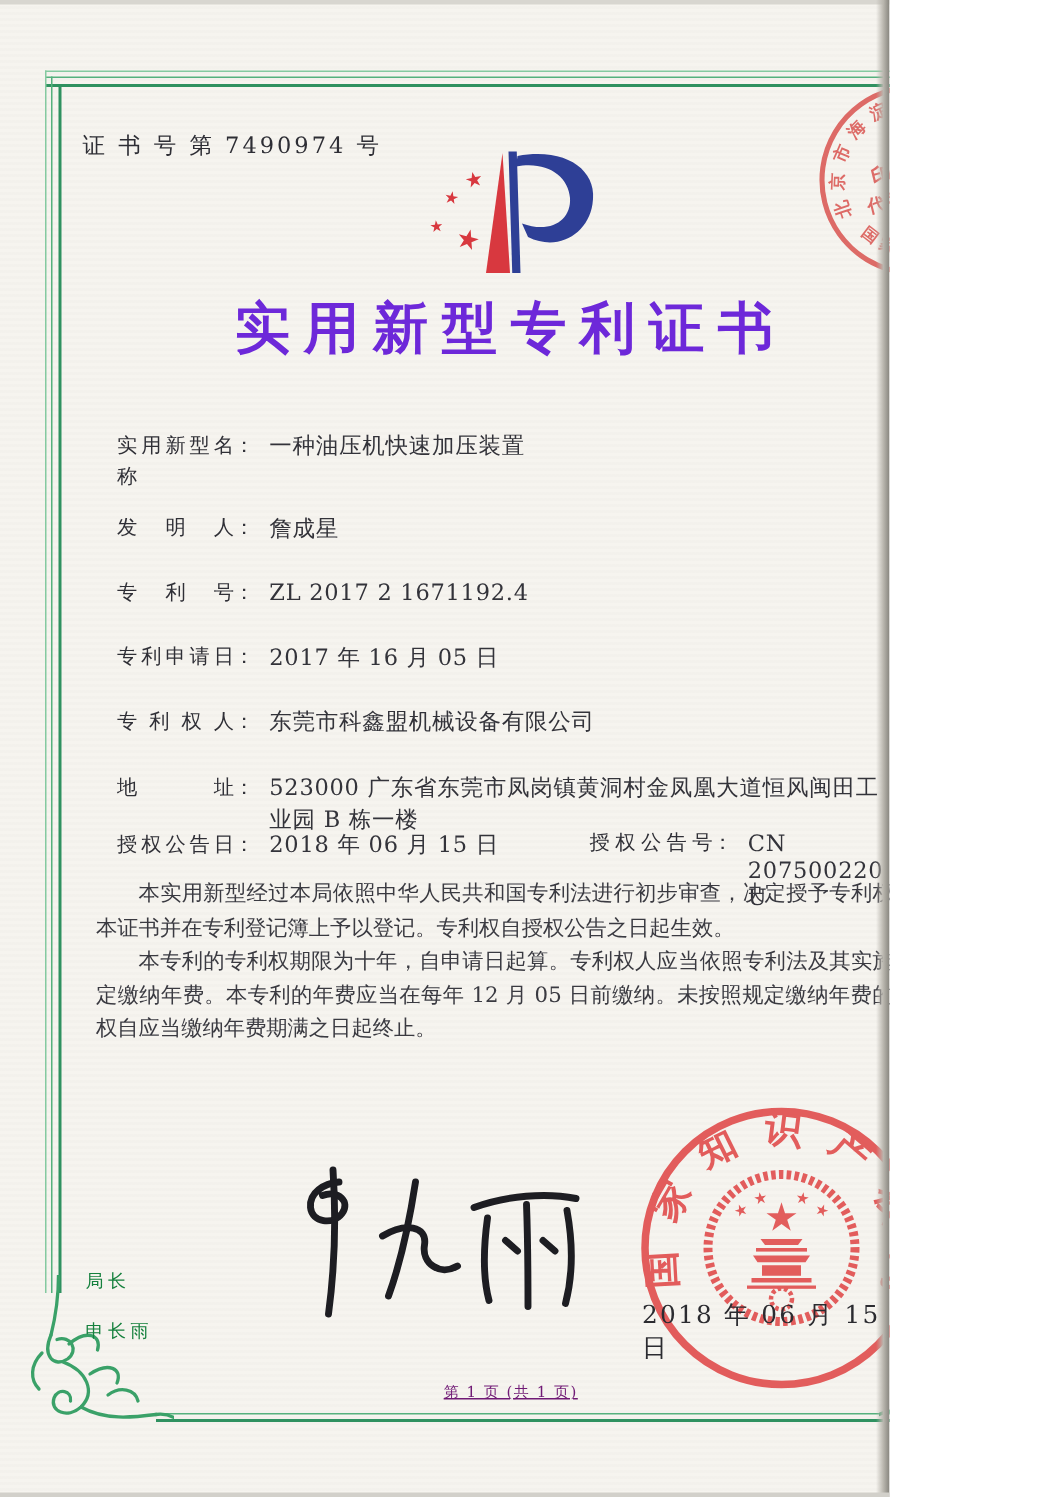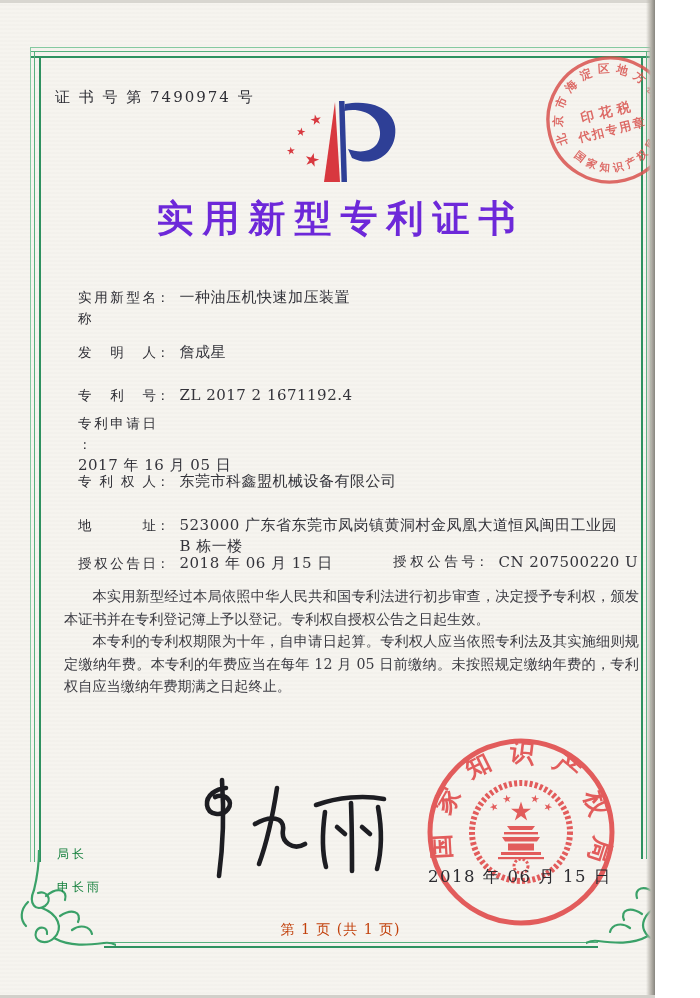--- a/index.html
+++ b/index.html
@@ -1,17 +1,17 @@
 <!DOCTYPE html>
 <html><head>
 <meta charset="utf-8">
 <style>
   html,body{margin:0;padding:0;}
   body{font-family:"DejaVu Serif","Liberation Serif",serif;}
-  .scan{position:relative;width:655px;height:998px;background:#f6f4ef;overflow:hidden;}
+  .scan{position:relative;width:593px;height:998px;background:#f6f4ef;overflow:hidden;}
   .texture{position:absolute;inset:0;background:repeating-linear-gradient(180deg,rgba(0,0,0,0.012) 0 2px,rgba(255,255,255,0.015) 2px 4px);pointer-events:none;}
   .edge-top{position:absolute;left:0;top:0;width:100%;height:3px;background:#d8d6d0;}
   .edge-right{position:absolute;right:0;top:0;width:9px;height:100%;background:linear-gradient(90deg,rgba(120,118,112,0) 0%,#b9b6ae 55%,#87857e 100%);}
   .edge-bottom{position:absolute;left:0;bottom:0;width:100%;height:3px;background:#d2d0ca;}
 
   
   .hline,.vline{position:absolute;}
   .h1{left:30px;top:47px;width:621px;height:1px;background:#84c9a0;}
   .h2{left:30px;top:51px;width:621px;height:1px;background:#55b07d;}
   .h3{left:30px;top:56px;width:621px;height:2px;background:#2f9160;}
@@ -32,35 +32,35 @@
 
   .tax-stamp{position:absolute;left:535px;top:45px;width:150px;height:150px;opacity:.85;}
   .logo{position:absolute;left:278px;top:98px;width:145px;height:102px;}
 
   .title{position:absolute;left:30px;top:194px;width:621px;text-align:center;font-size:37px;font-weight:700;letter-spacing:9px;color:#6d28d9;}
 
   .row{position:absolute;left:78px;font-size:15px;color:#33333a;line-height:21px;display:flex;}
   .lbl{display:inline-block;width:78px;font-size:13.5px;text-align:justify;text-align-last:justify;color:#2f2f36;flex:none;}
   .colon{flex:none;margin-right:10px;font-size:13.5px;}
   .val{display:inline-block;max-width:452px;letter-spacing:.5px;}
-  .row0{top:287px;} .row1{top:342px;} .row2{top:385px;} .row3{top:413px;flex-direction:column;}
+  .row0{top:287px;} .row1{top:342px;} .row2{top:385px;} .row3{top:428px;}
   .row4{top:471px;} .row5{top:515px;} .row6{top:553px;}
   .gazette{position:absolute;left:393px;top:553px;font-size:15px;color:#33333a;display:flex;}
   .gazette .lbl{width:82px;}
 
   .paras{position:absolute;left:64px;top:585px;width:575px;font-size:14.2px;line-height:22.6px;color:#3a3a41;text-align:justify;}
   .paras p{margin:0;text-indent:2em;}
 
   .director{position:absolute;left:57px;top:838px;font-family:"DejaVu Sans","Liberation Sans",sans-serif;font-size:12px;font-weight:500;color:#15803d;line-height:33px;letter-spacing:3px;}
   .sign{position:absolute;left:158px;top:772px;width:240px;height:115px;}
 
   .seal{position:absolute;left:420px;top:731px;width:202px;height:202px;opacity:.88;}
   .seal-date{position:absolute;left:428px;top:866px;font-size:16.5px;color:#2b2b30;letter-spacing:1.5px;z-index:5;}
 
-  .footer{position:absolute;left:30px;top:921px;width:621px;text-align:center;font-size:14px;color:#c2410c;letter-spacing:1px;}
+  .footer{position:absolute;left:30px;top:921px;width:621px;text-align:center;font-size:10px;color:#701a75;letter-spacing:1px;text-decoration:underline;}
 
   .stamp-text{fill:#d9534f;}
   .seal-red{fill:#e04848;}
 </style>
 </head>
 <body>
 
 <div class="scan">
   <div class="texture"></div>
 

